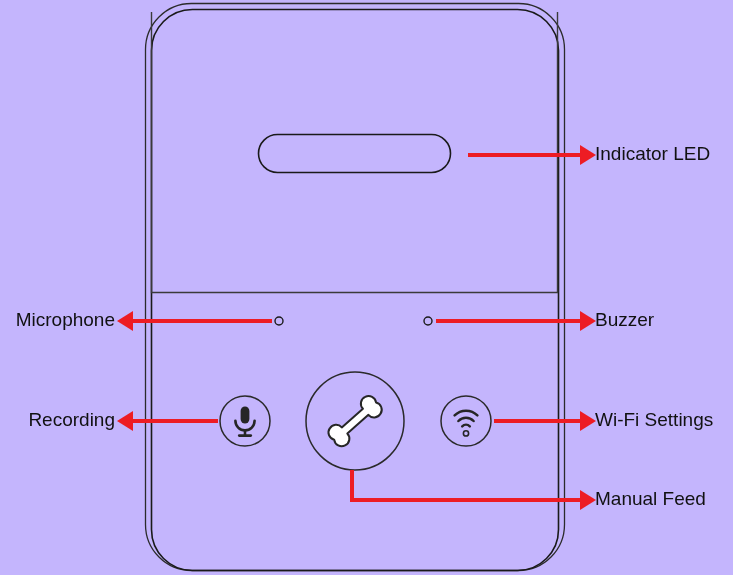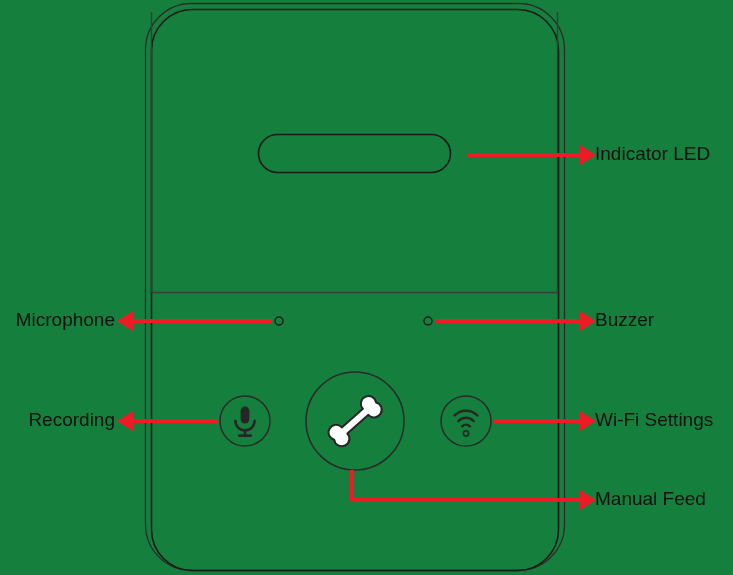--- a/index.html
+++ b/index.html
@@ -8,21 +8,21 @@
     padding: 0;
     background: #ffffff;
   }
   body {
     font-family: "Liberation Sans", sans-serif;
   }
   #diagram-root {
     position: relative;
     width: 733px;
     height: 575px;
-    background: #15803d;
+    background: #c4b5fd;
     overflow: hidden;
   }
   #diagram-svg {
     position: absolute;
     top: 0;
     left: 0;
     width: 733px;
     height: 575px;
     display: block;
   }

